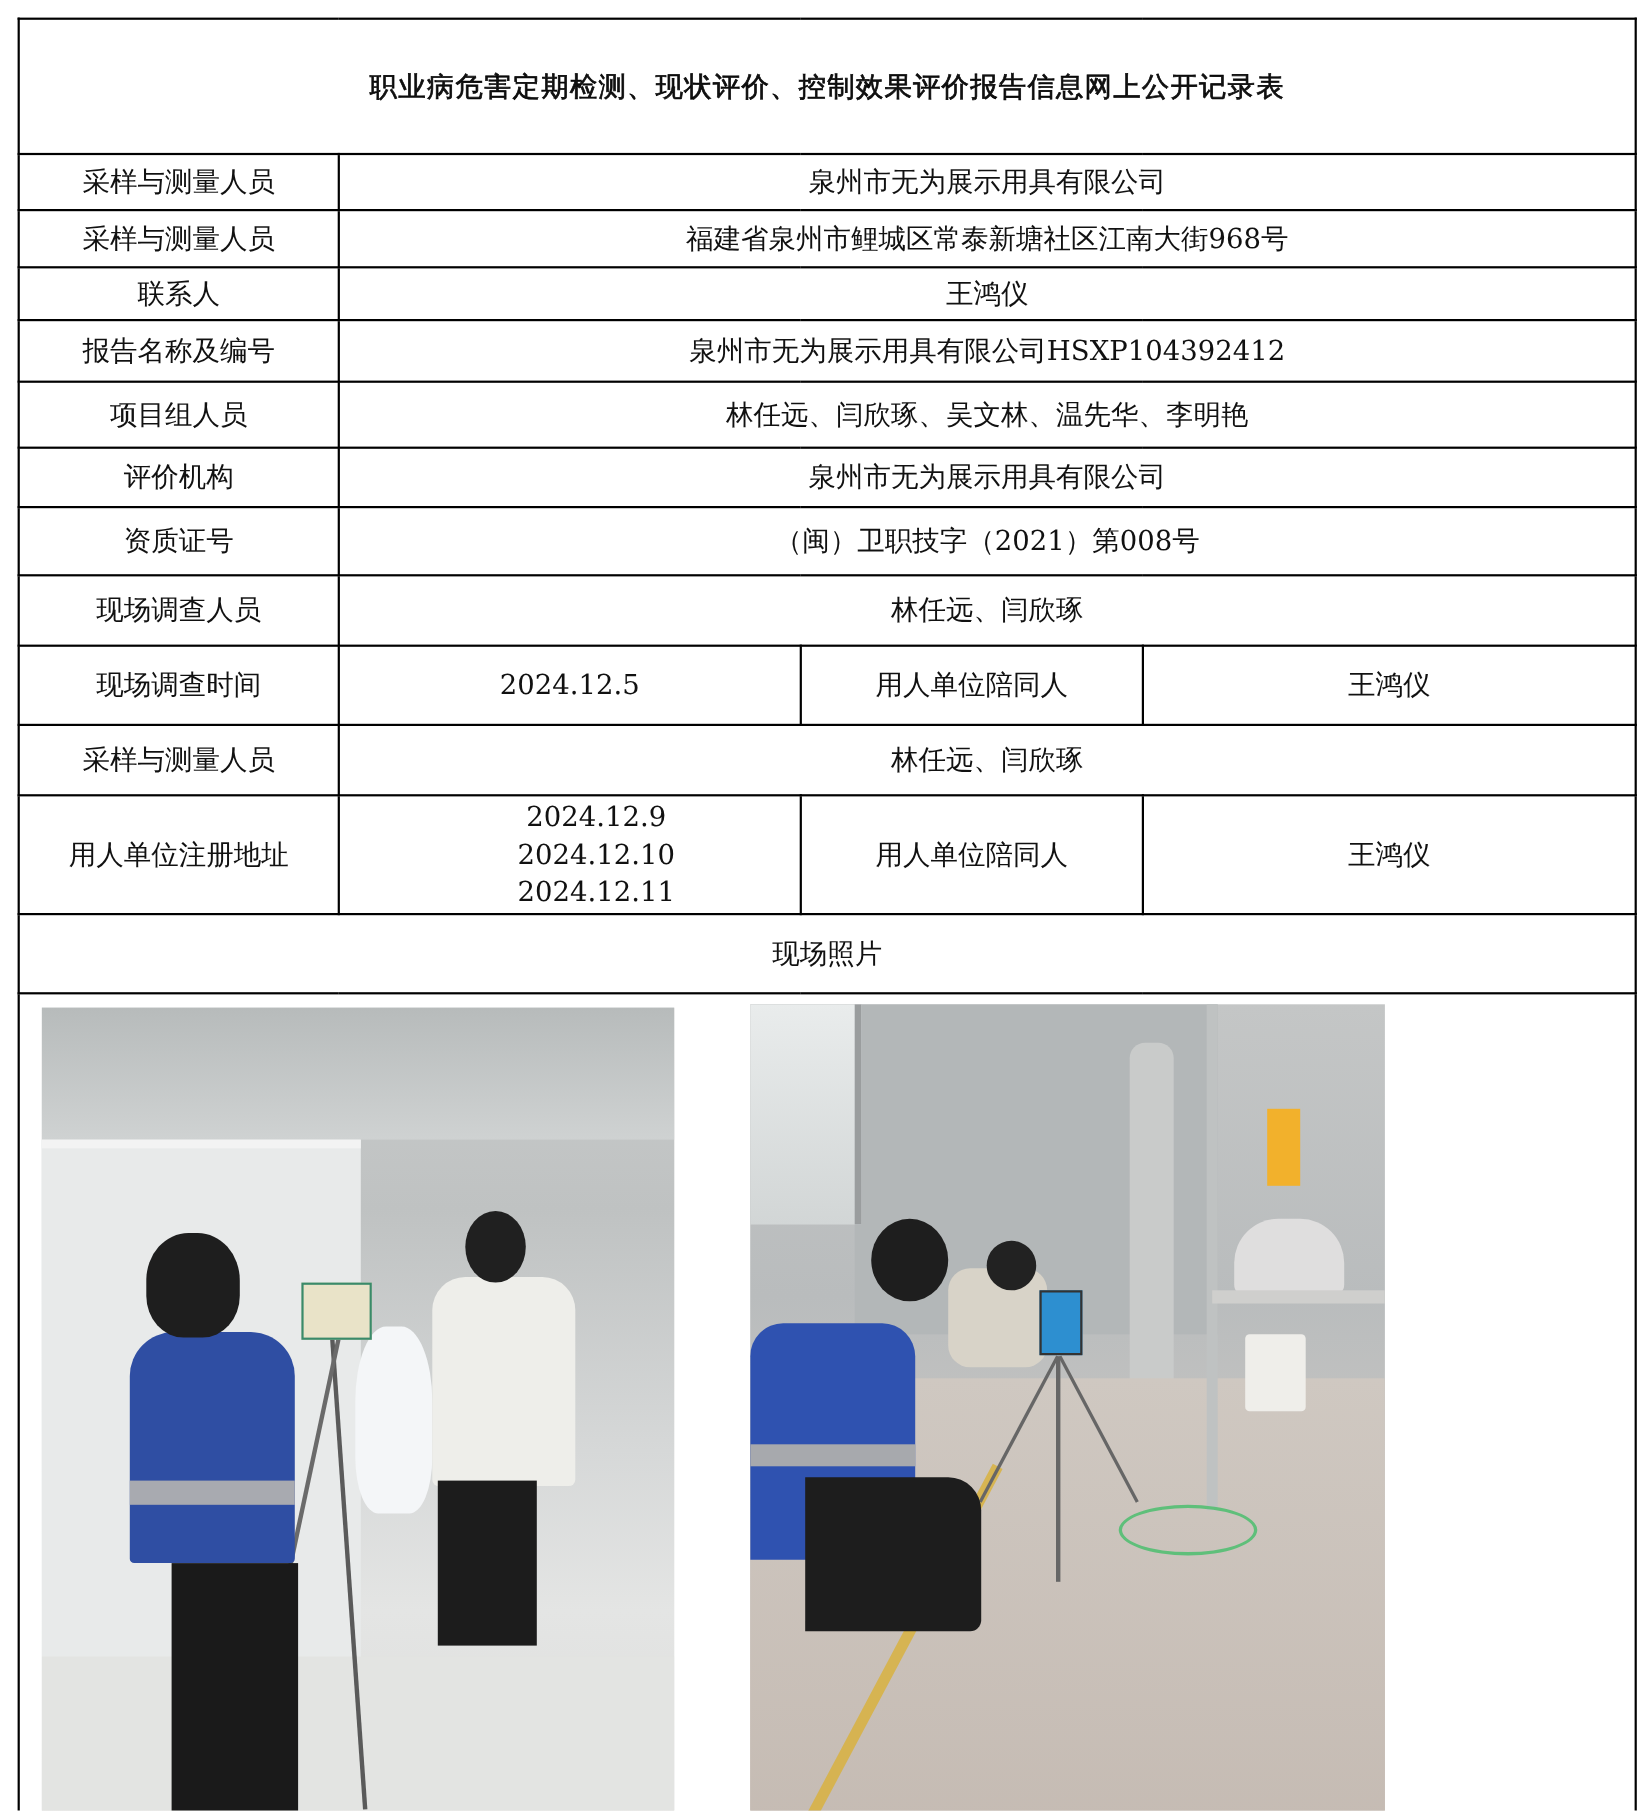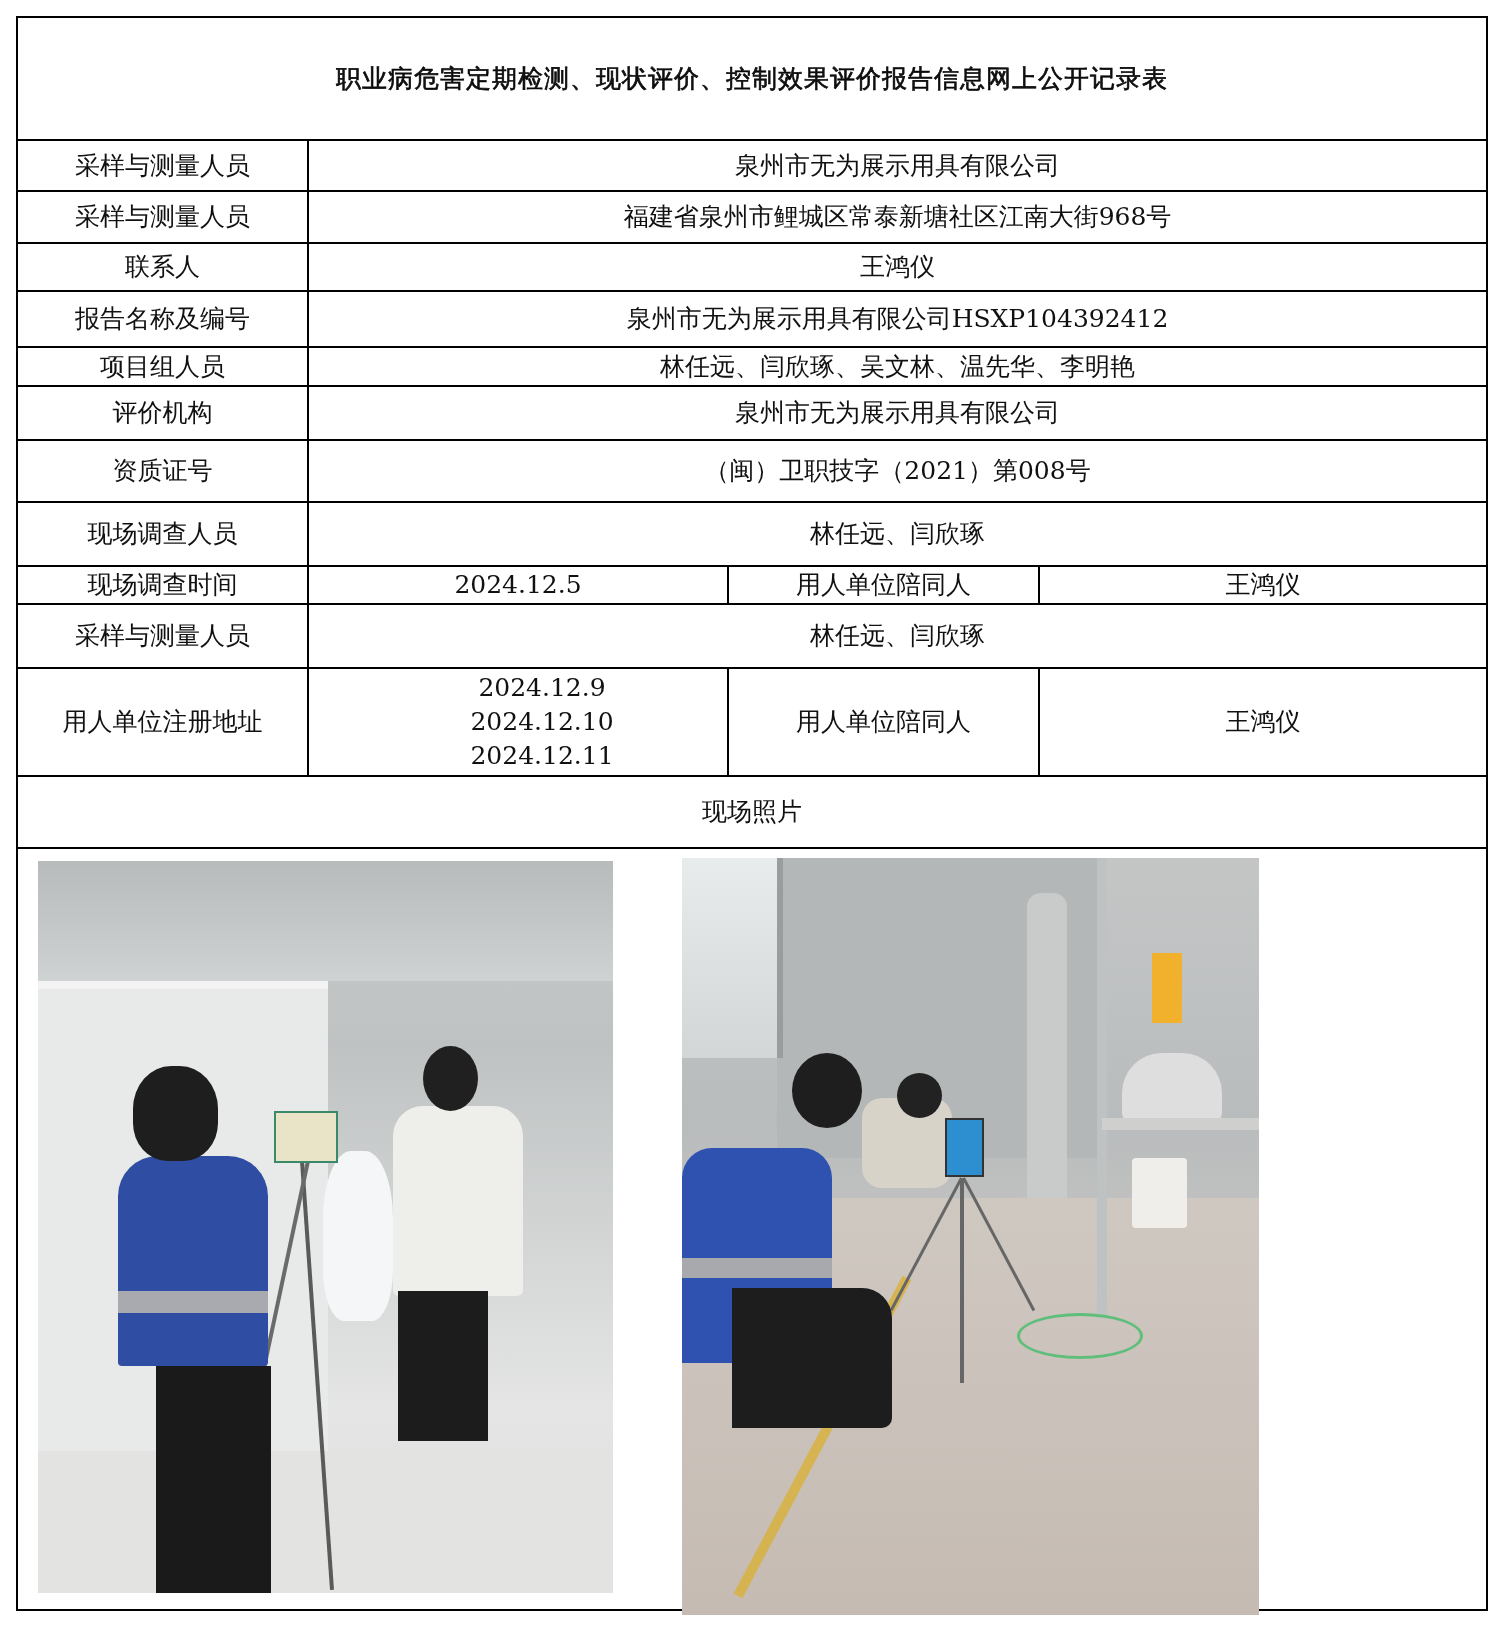--- a/index.html
+++ b/index.html
@@ -74,37 +74,37 @@
     <td colspan="3">福建省泉州市鲤城区常泰新塘社区江南大街968号</td>
   </tr>
   <tr style="height:48px">
     <td>联系人</td>
     <td colspan="3">王鸿仪</td>
   </tr>
   <tr style="height:56px">
     <td>报告名称及编号</td>
     <td colspan="3">泉州市无为展示用具有限公司HSXP104392412</td>
   </tr>
-  <tr style="height:39px">
+  <tr style="height:60px">
     <td>项目组人员</td>
     <td colspan="3">林任远、闫欣琢、吴文林、温先华、李明艳</td>
   </tr>
   <tr style="height:54px">
     <td>评价机构</td>
     <td colspan="3">泉州市无为展示用具有限公司</td>
   </tr>
   <tr style="height:62px">
     <td>资质证号</td>
     <td colspan="3">（闽）卫职技字（2021）第008号</td>
   </tr>
   <tr style="height:64px">
     <td>现场调查人员</td>
     <td colspan="3">林任远、闫欣琢</td>
   </tr>
-  <tr style="height:38px">
+  <tr style="height:72px">
     <td>现场调查时间</td>
     <td>2024.12.5</td>
     <td>用人单位陪同人</td>
     <td>王鸿仪</td>
   </tr>
   <tr style="height:64px">
     <td>采样与测量人员</td>
     <td colspan="3">林任远、闫欣琢</td>
   </tr>
   <tr style="height:108px">

